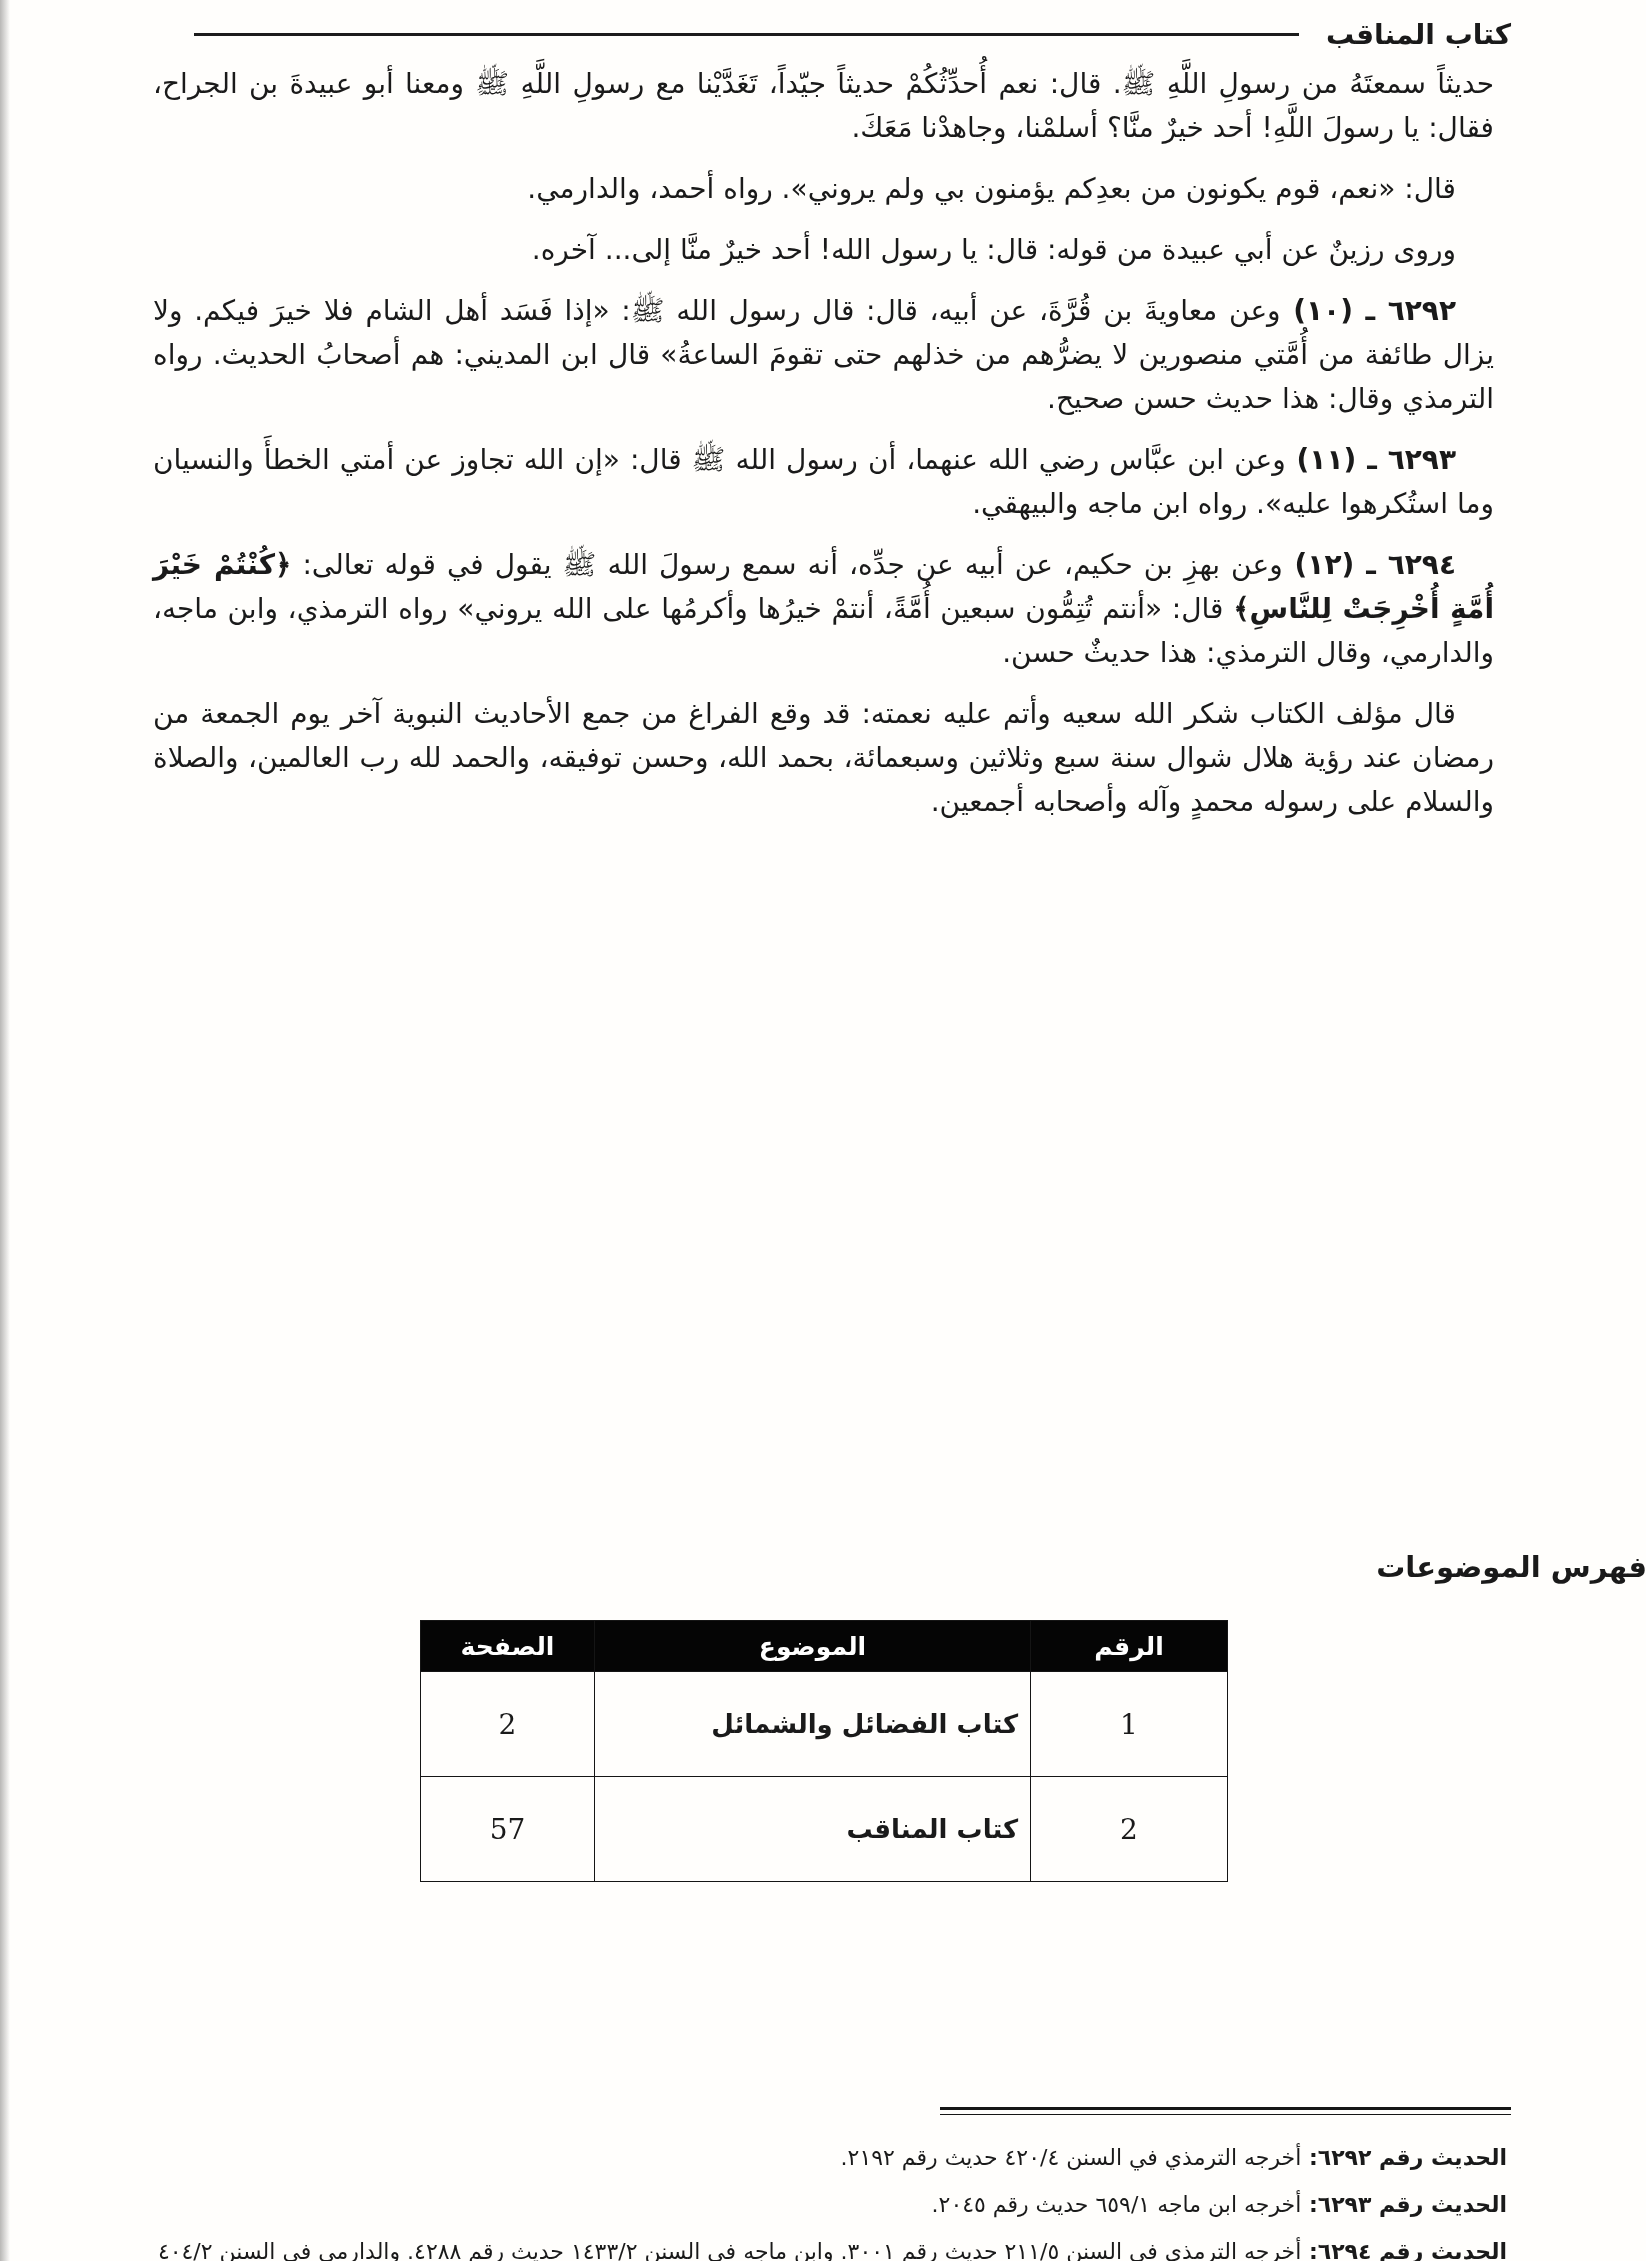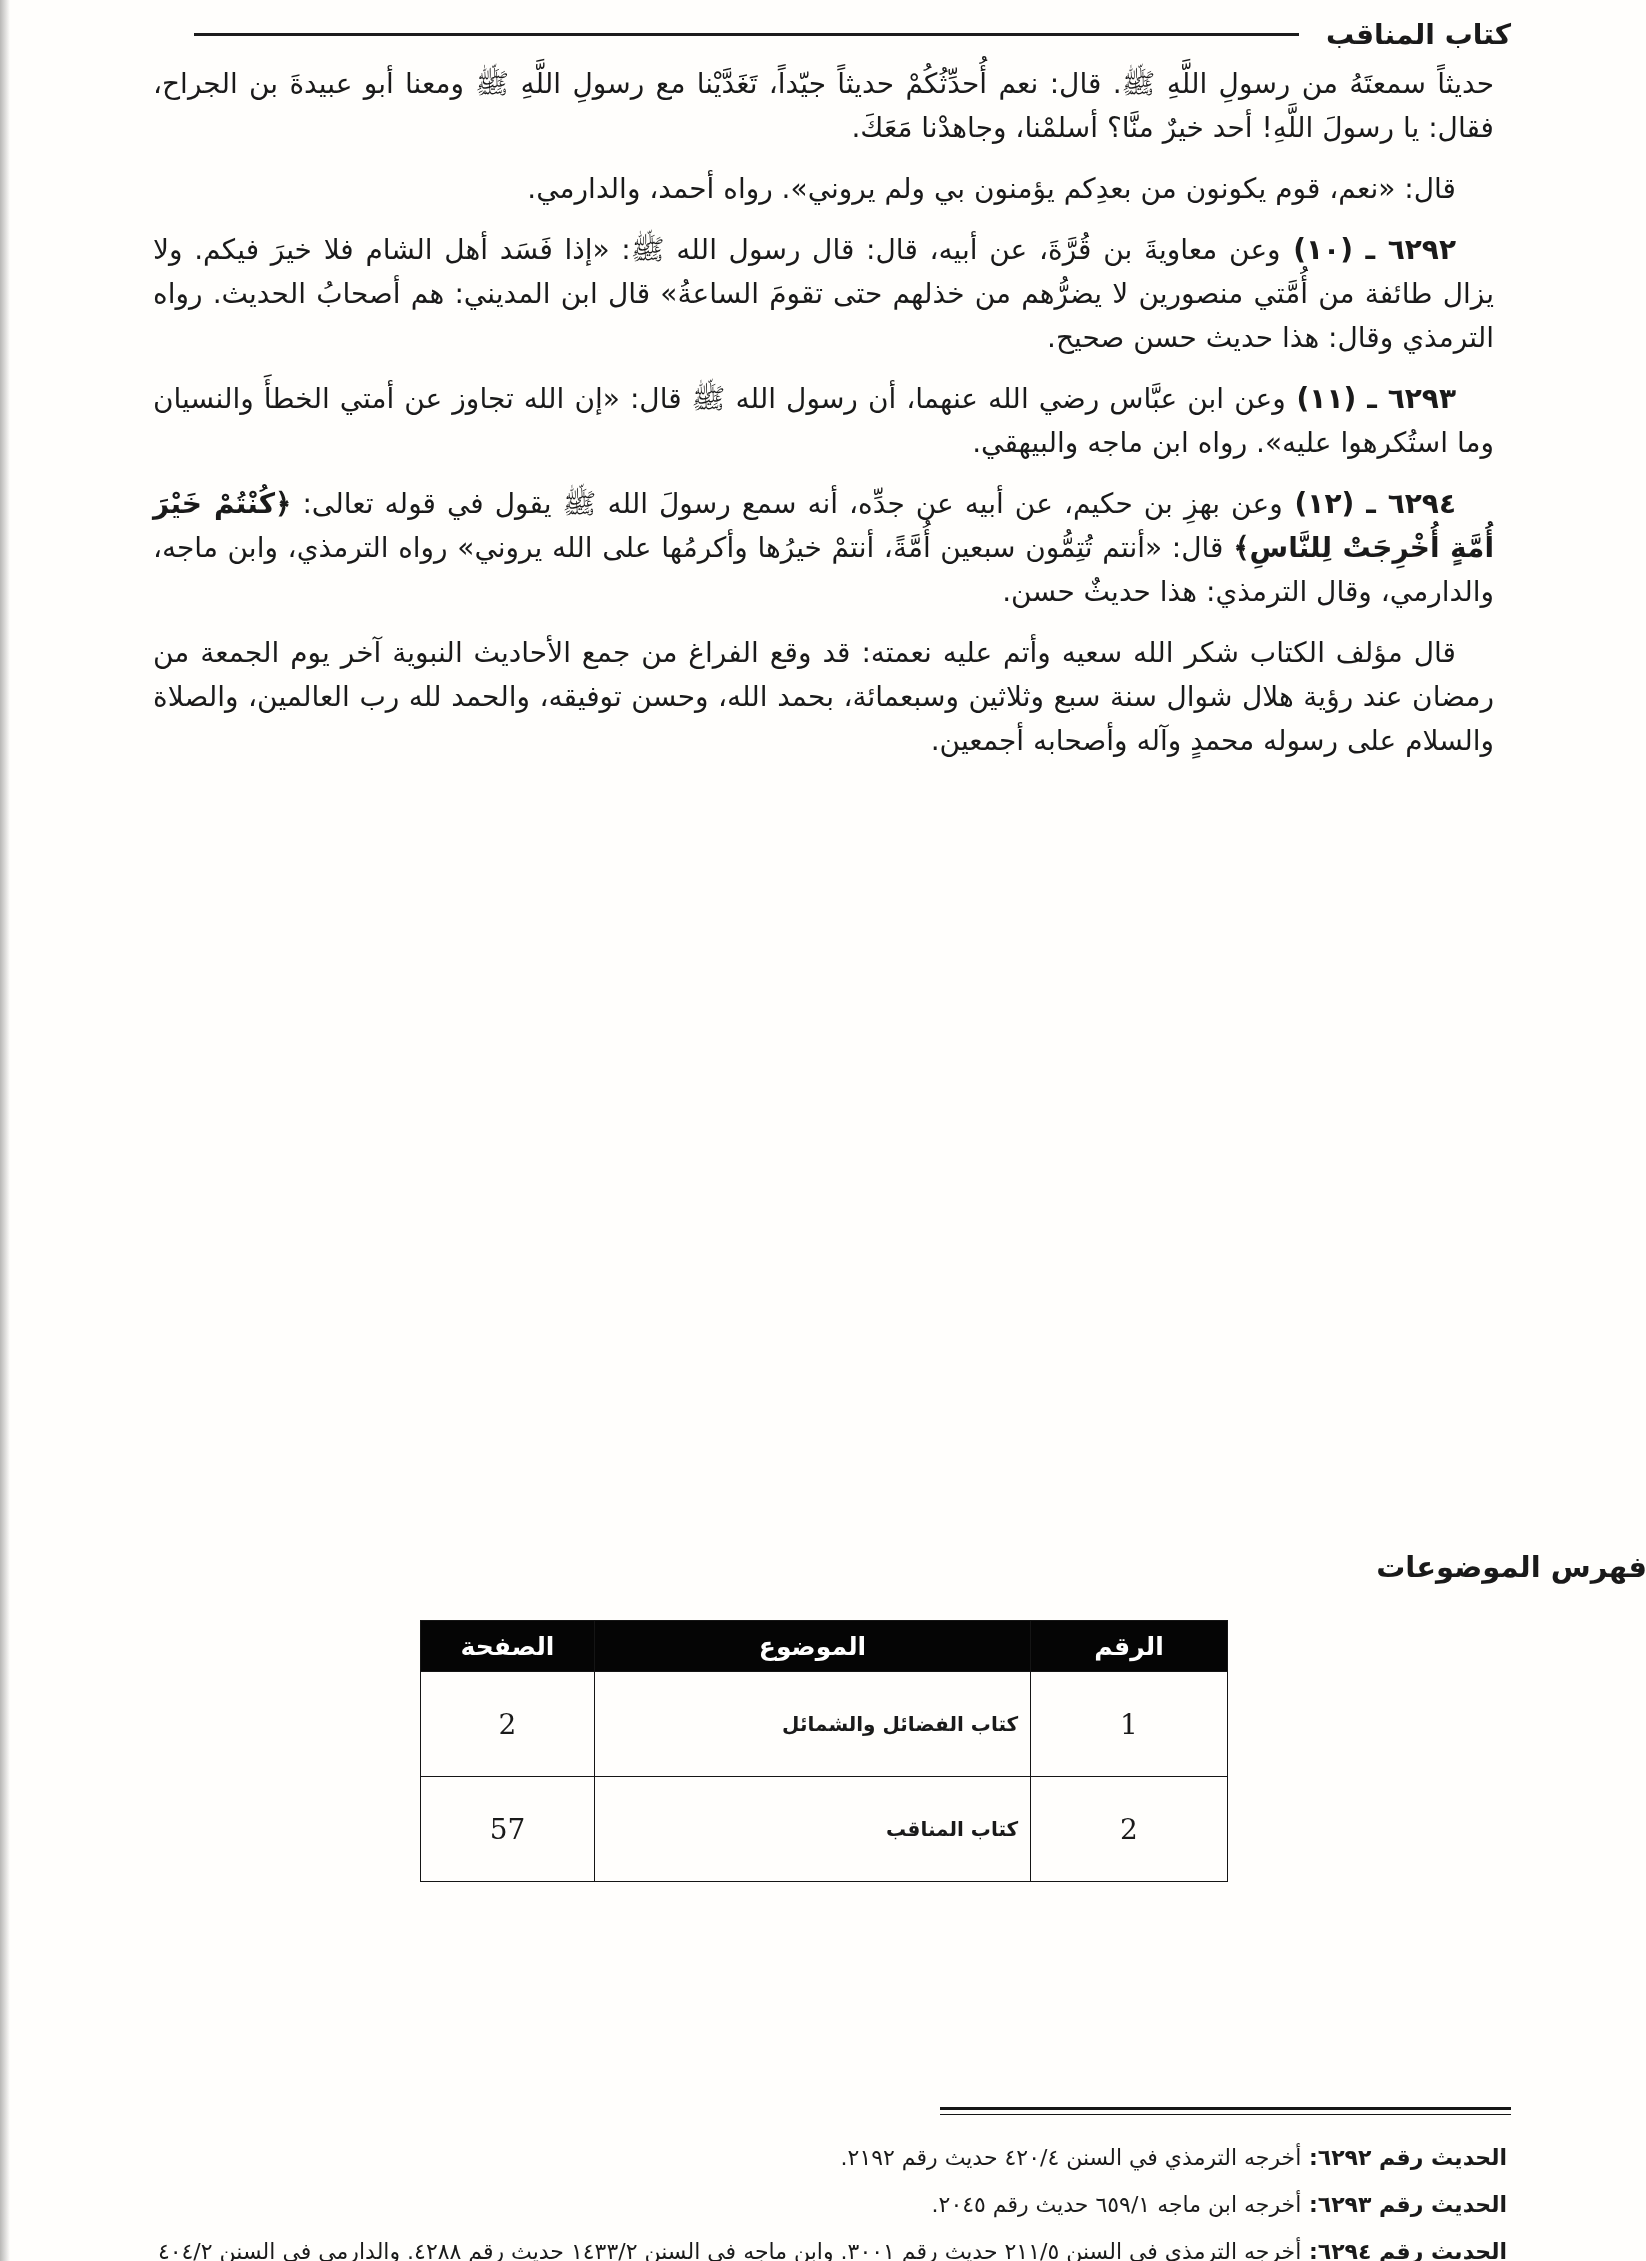--- a/index.html
+++ b/index.html
@@ -56,21 +56,21 @@
   }
   .col-num { width: 197px; }
   .col-subject { width: 436px; }
   .col-page { width: 174px; }
   .toc-table tbody td { height: 105px; vertical-align: middle; background: #fffefc; }
   .cell-num, .cell-page {
     text-align: center; font-size: 28px;
     font-family: "DejaVu Serif", serif;
   }
   .cell-subject {
-    font-size: 20px; font-weight: bold;
+    font-size: 26px; font-weight: bold;
     text-align: right; padding-right: 11.8px;
   }
 
   
   .fn-rule {
     position: absolute; top: 2107px; right: 136px; width: 571px; height: 8.1px;
     border-top: 3.6px solid #161616; border-bottom: 1.8px solid #161616;
   }
   .footnotes {
     position: absolute; top: 2132px; right: 136px; left: 136px;
@@ -87,20 +87,21 @@
   <div class="edge-shadow"></div>
 
   <div class="running-head">
     <span class="rh-title">كتاب المناقب</span>
     <span class="rh-rule"></span>
   </div>
 
   <div class="body-text">
     <p>حديثاً سمعتَهُ من رسولِ اللَّهِ ﷺ. قال: نعم أُحدِّثُكُمْ حديثاً جيّداً، تَغَدَّيْنا مع رسولِ اللَّهِ ﷺ ومعنا أبو عبيدةَ بن الجراح، فقال: يا رسولَ اللَّهِ! أحد خيرٌ منَّا؟ أسلمْنا، وجاهدْنا مَعَكَ.</p>
     <p class="indent">قال: «نعم، قوم يكونون من بعدِكم يؤمنون بي ولم يروني». رواه أحمد، والدارمي.</p>
+    <p class="indent">وروى رزينٌ عن أبي عبيدة من قوله: قال: يا رسول الله! أحد خيرٌ منَّا إلى... آخره.</p>
     <p class="indent"><span class="hadith-num">٦٢٩٢ ـ (١٠) </span><span>وعن معاويةَ بن قُرَّةَ، عن أبيه، قال: قال رسول الله ﷺ: «إذا فَسَد أهل الشام فلا خيرَ فيكم. ولا يزال طائفة من أُمَّتي منصورين لا يضرُّهم من خذلهم حتى تقومَ الساعةُ» قال ابن المديني: هم أصحابُ الحديث. رواه الترمذي وقال: هذا حديث حسن صحيح.</span></p>
     <p class="indent"><span class="hadith-num">٦٢٩٣ ـ (١١) </span><span>وعن ابن عبَّاس رضي الله عنهما، أن رسول الله ﷺ قال: «إن الله تجاوز عن أمتي الخطأَ والنسيان وما استُكرهوا عليه». رواه ابن ماجه والبيهقي.</span></p>
     <p class="indent"><span class="hadith-num">٦٢٩٤ ـ (١٢) </span><span>وعن بهزِ بن حكيم، عن أبيه عن جدِّه، أنه سمع رسولَ الله ﷺ يقول في قوله تعالى: </span><span class="verse">﴿كُنْتُمْ خَيْرَ أُمَّةٍ أُخْرِجَتْ لِلنَّاسِ﴾</span><span> قال: «أنتم تُتِمُّون سبعين أُمَّةً، أنتمْ خيرُها وأكرمُها على الله يروني» رواه الترمذي، وابن ماجه، والدارمي، وقال الترمذي: هذا حديثٌ حسن.</span></p>
     <p class="indent colophon">قال مؤلف الكتاب شكر الله سعيه وأتم عليه نعمته: قد وقع الفراغ من جمع الأحاديث النبوية آخر يوم الجمعة من رمضان عند رؤية هلال شوال سنة سبع وثلاثين وسبعمائة، بحمد الله، وحسن توفيقه، والحمد لله رب العالمين، والصلاة والسلام على رسوله محمدٍ وآله وأصحابه أجمعين.</p>
   </div>
 
   <div class="toc-title">فهرس الموضوعات</div>
 
   <table class="toc-table">
     <thead>

